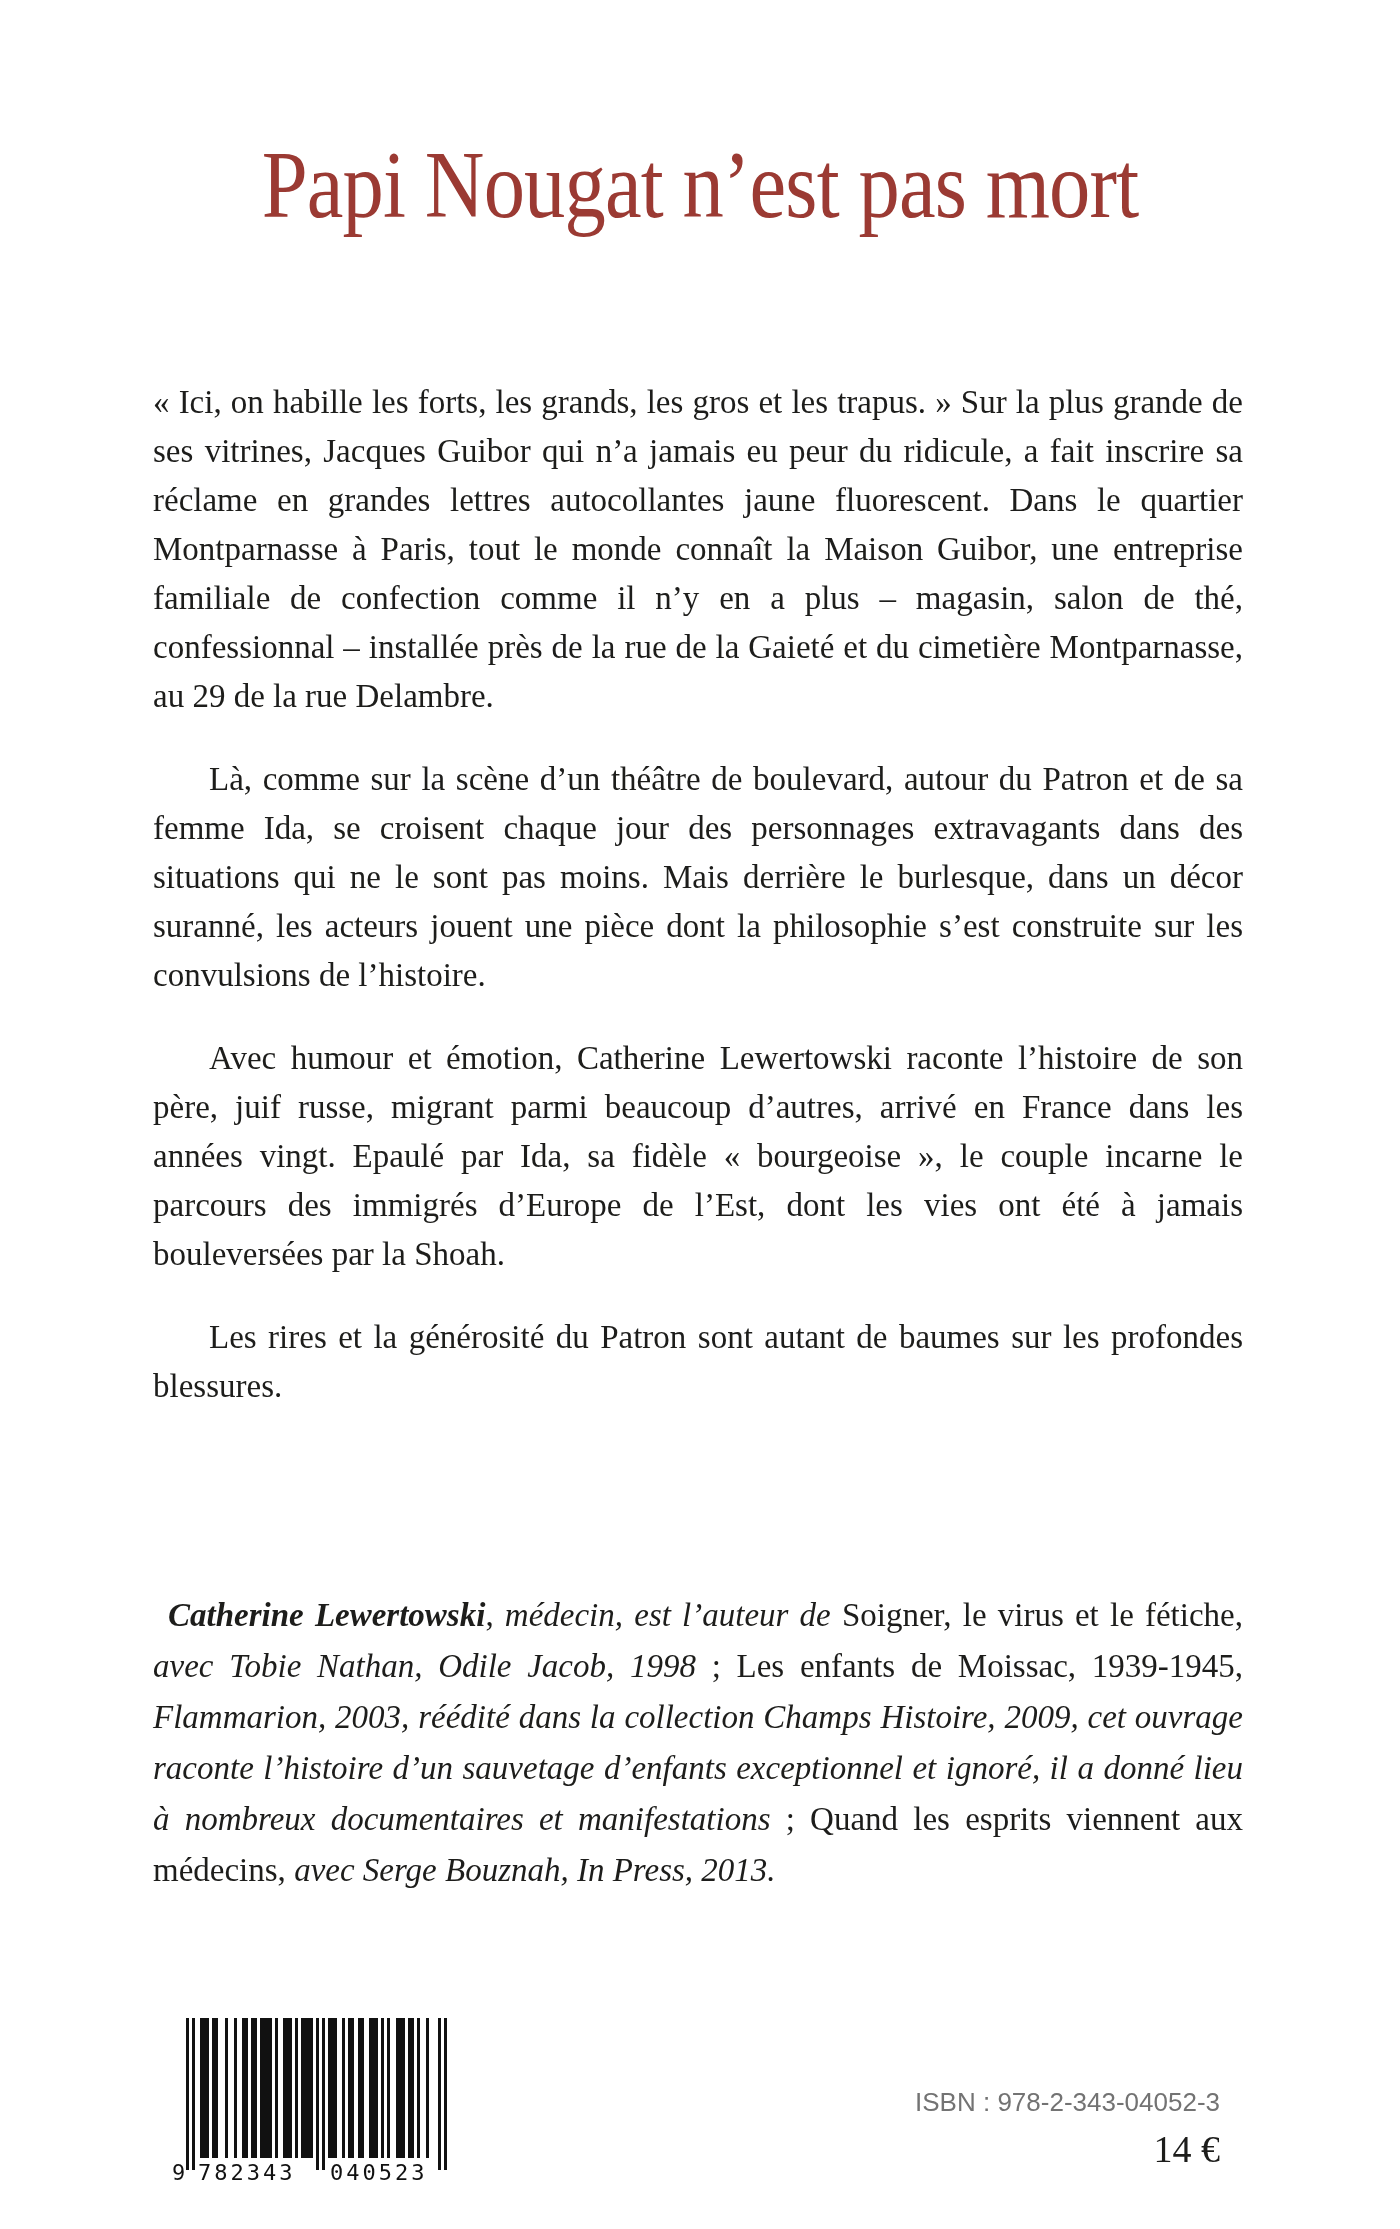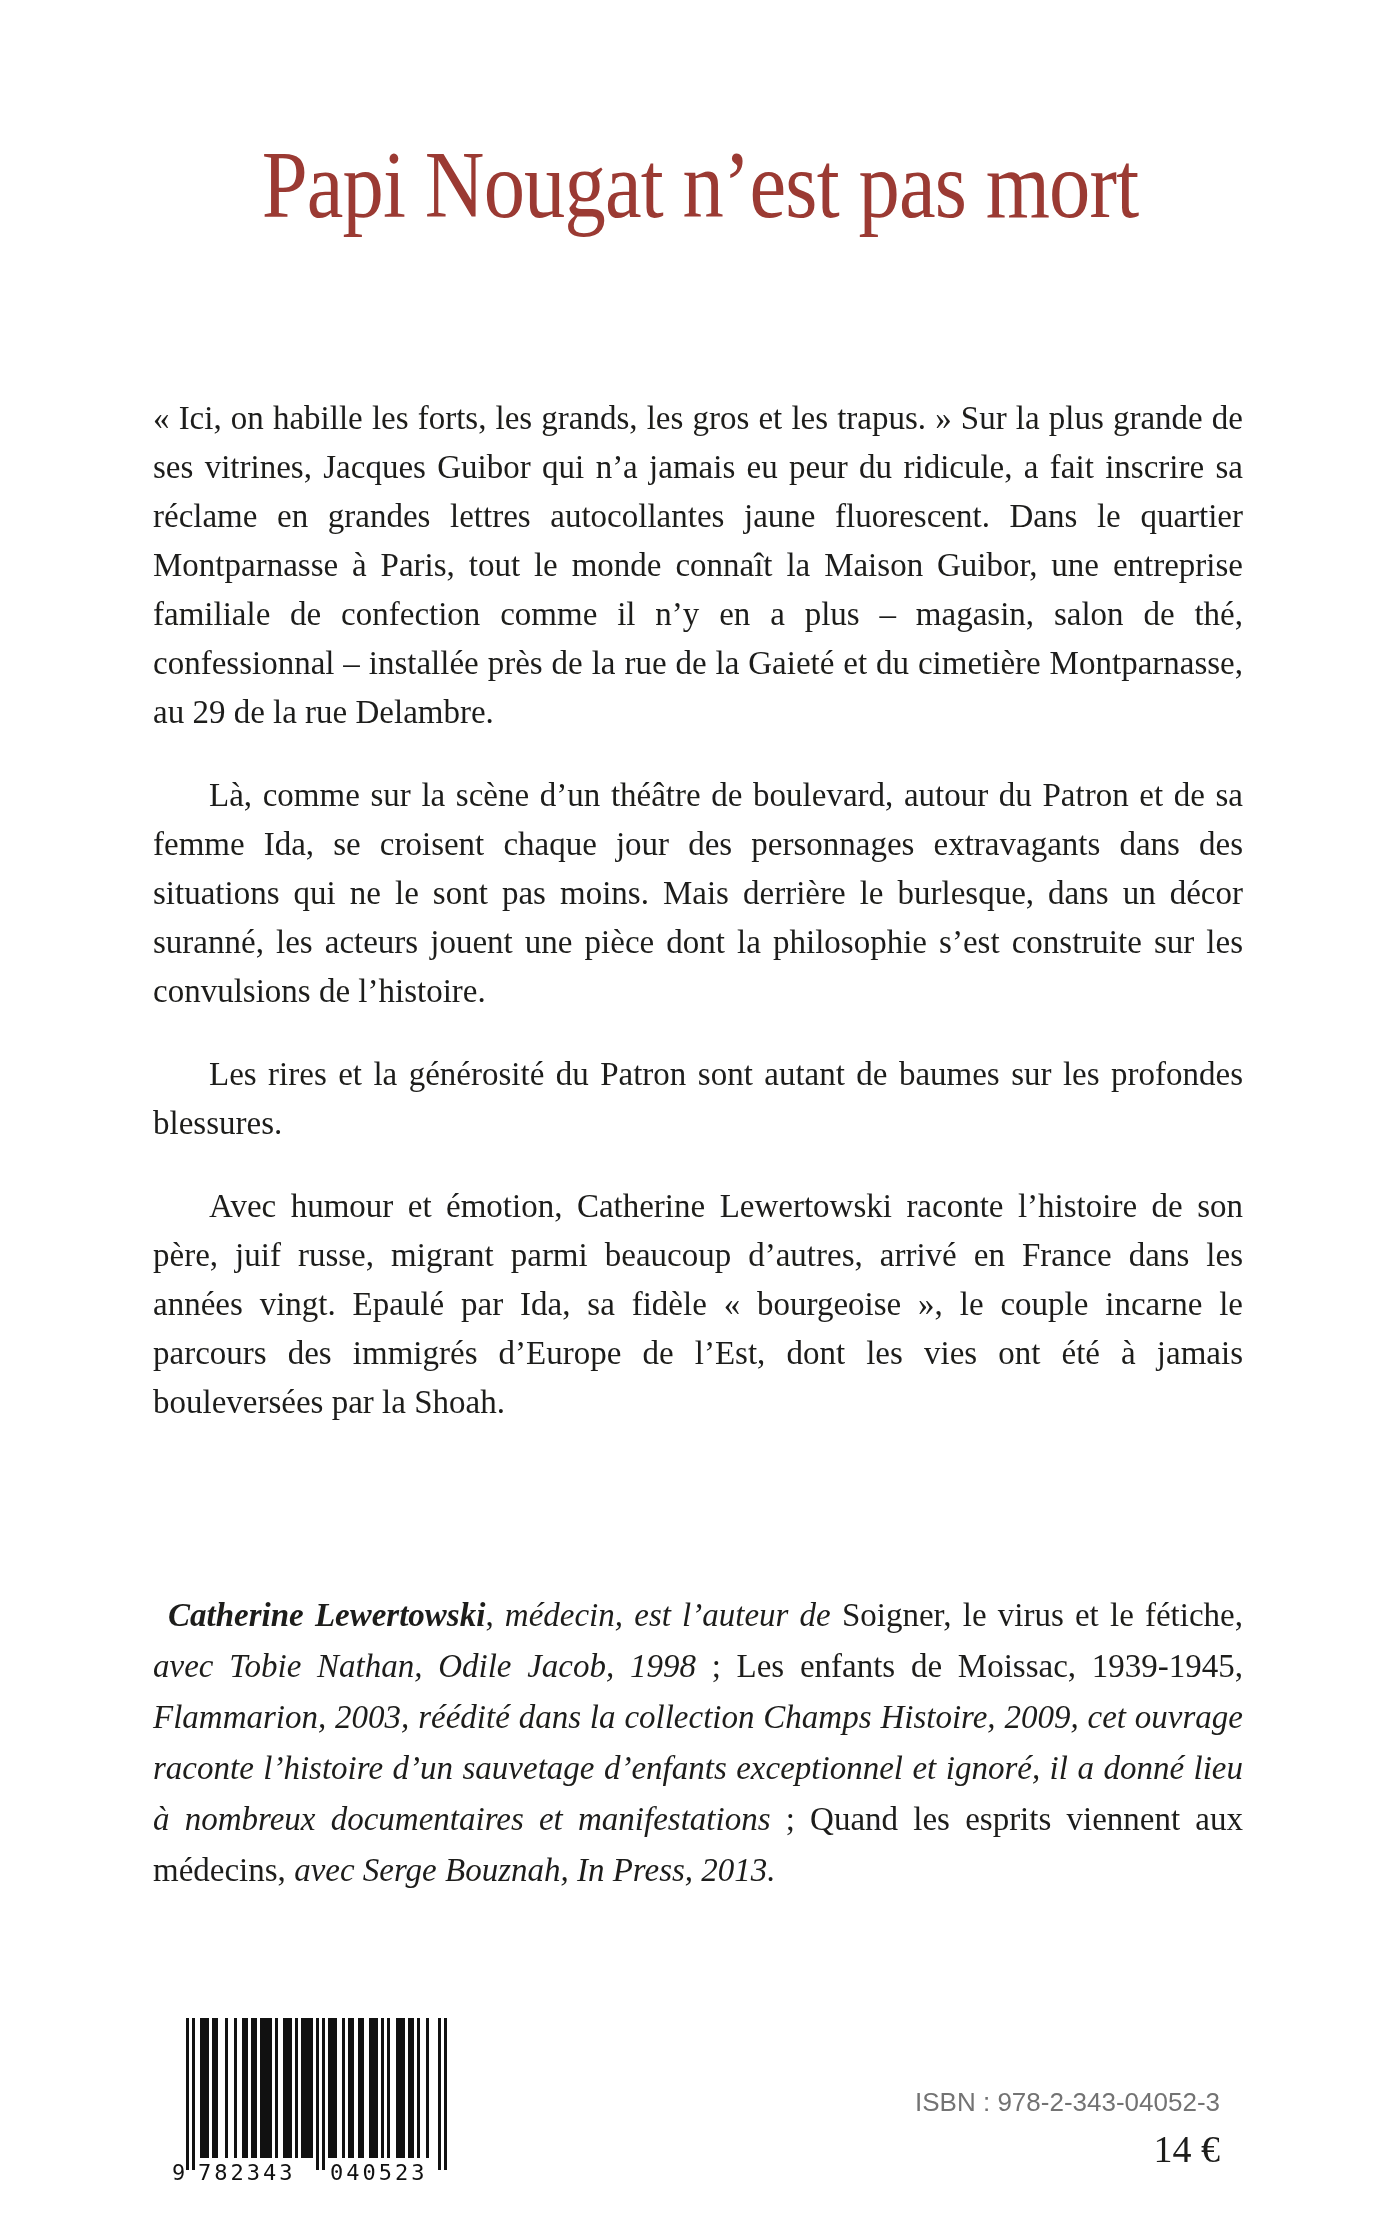--- a/index.html
+++ b/index.html
@@ -11,21 +11,21 @@
   .title {
     position: absolute; left: 0; width: 1400px; top: 130px;
     text-align: center; margin: 0;
     font-family: "Liberation Serif", "DejaVu Serif", serif;
     font-weight: normal; font-size: 96px; line-height: 110px;
     color: #9b3a33; letter-spacing: -1px;
     transform: scaleX(0.86); transform-origin: 50% 50%;
   }
   .body-text {
     position: absolute; left: 153px; width: 1090px; top: 378px;
-    font-size: 33px; line-height: 49px; text-align: justify; margin-top: 16px;
+    font-size: 33px; line-height: 49px; text-align: justify;
   }
   .body-text p { margin: 0 0 34px 0; }
   .body-text p.indent { text-indent: 56px; }
   .body-text p.first { text-indent: 0; }
   .bio {
     position: absolute; left: 153px; width: 1090px; top: 1590px;
     font-size: 33px; line-height: 51px; text-align: justify; margin: 0;
   }
   .bio b { font-style: italic; font-weight: bold; margin-left: 15px; }
   .bio i { font-style: italic; }
@@ -45,22 +45,22 @@
   }
 </style>
 </head>
 <body>
 
 <h1 class="title">Papi Nougat n’est pas mort</h1>
 
 <div class="body-text">
   <p class="first">« Ici, on habille les forts, les grands, les gros et les trapus. » Sur la plus grande de ses vitrines, Jacques Guibor qui n’a jamais eu peur du ridicule, a fait inscrire sa réclame en grandes lettres autocollantes jaune fluorescent. Dans le quartier Montparnasse à Paris, tout le monde connaît la Maison Guibor, une entreprise familiale de confection comme il n’y en a plus – magasin, salon de thé, confessionnal – installée près de la rue de la Gaieté et du cimetière Montparnasse, au 29 de la rue Delambre.</p>
   <p class="indent">Là, comme sur la scène d’un théâtre de boulevard, autour du Patron et de sa femme Ida, se croisent chaque jour des personnages extravagants dans des situations qui ne le sont pas moins. Mais derrière le burlesque, dans un décor suranné, les acteurs jouent une pièce dont la philosophie s’est construite sur les convulsions de l’histoire.</p>
+  <p class="indent">Avec humour et émotion, Catherine Lewertowski raconte l’histoire de son père, juif russe, migrant parmi beaucoup d’autres, arrivé en France dans les années vingt. Epaulé par Ida, sa fidèle « bourgeoise », le couple incarne le parcours des immigrés d’Europe de l’Est, dont les vies ont été à jamais bouleversées par la Shoah.</p>
   <p class="indent">Les rires et la générosité du Patron sont autant de baumes sur les profondes blessures.</p>
-  <p class="indent">Avec humour et émotion, Catherine Lewertowski raconte l’histoire de son père, juif russe, migrant parmi beaucoup d’autres, arrivé en France dans les années vingt. Epaulé par Ida, sa fidèle « bourgeoise », le couple incarne le parcours des immigrés d’Europe de l’Est, dont les vies ont été à jamais bouleversées par la Shoah.</p>
 </div>
 
 <p class="bio"><b>Catherine Lewertowski</b><span>, </span><i>médecin, est l’auteur de </i><span>Soigner, le virus et le fétiche, </span><i>avec Tobie Nathan, Odile Jacob, 1998 </i><span>; Les enfants de Moissac, 1939-1945, </span><i>Flammarion, 2003, réédité dans la collection Champs Histoire, 2009, cet ouvrage raconte l’histoire d’un sauvetage d’enfants exceptionnel et ignoré, il a donné lieu à nombreux documentaires et manifestations </i><span>; Quand les esprits viennent aux médecins, </span><i>avec Serge Bouznah, In Press, 2013.</i></p>
 
 <div class="barcode">
   <svg width="290" height="170" viewBox="0 0 290 170" xmlns="http://www.w3.org/2000/svg">
     <g fill="#111">
       <rect x="14" y="4" width="3" height="152"></rect>
       <rect x="20" y="4" width="3" height="152"></rect>
       <rect x="28" y="4" width="9" height="140"></rect>

